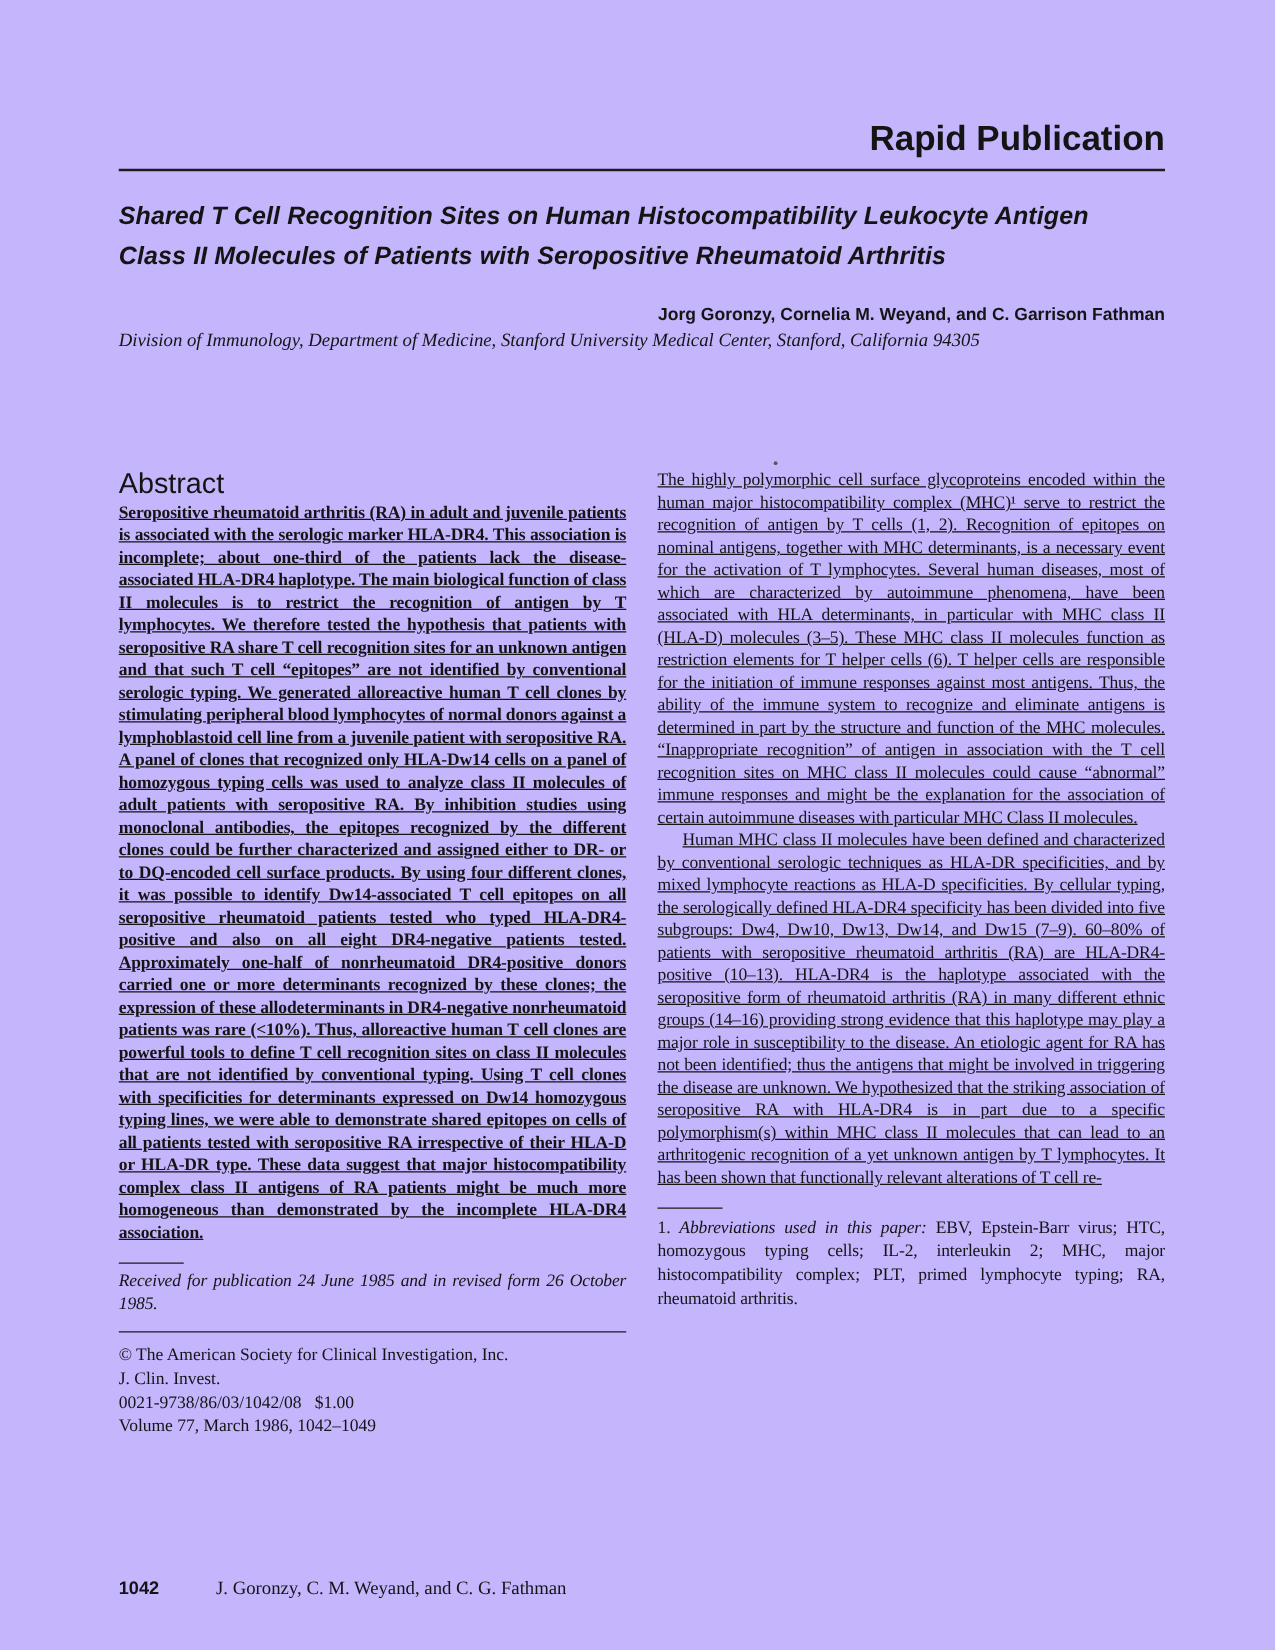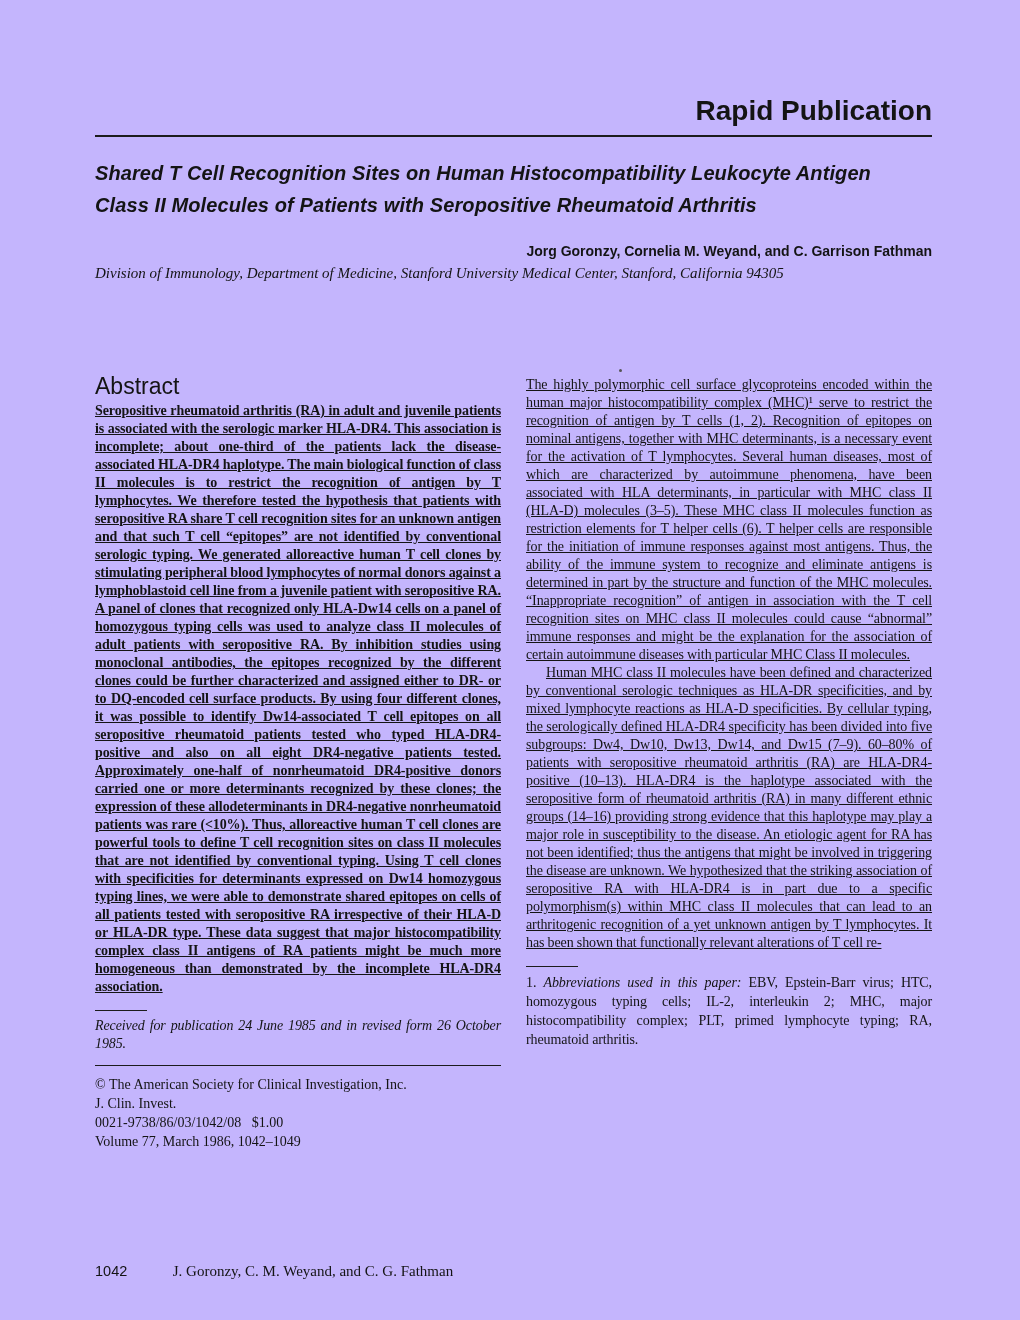--- a/index.html
+++ b/index.html
@@ -121,21 +121,21 @@
   .fn-lead { font-style: italic; }
   .page-footer {
     position: absolute;
     left: 95px;
     top: 1262px;
     font-size: 14px;
     line-height: 18px;
   }
   .footer-pagenum {
     font-family: "Liberation Sans", sans-serif;
-    font-weight: normal;
+    font-weight: bold;
     font-size: 14.5px;
   }
   .footer-authors {
     font-size: 15px;
     margin-left: 42px;
   }
 </style>
 </head>
 <body>
 

